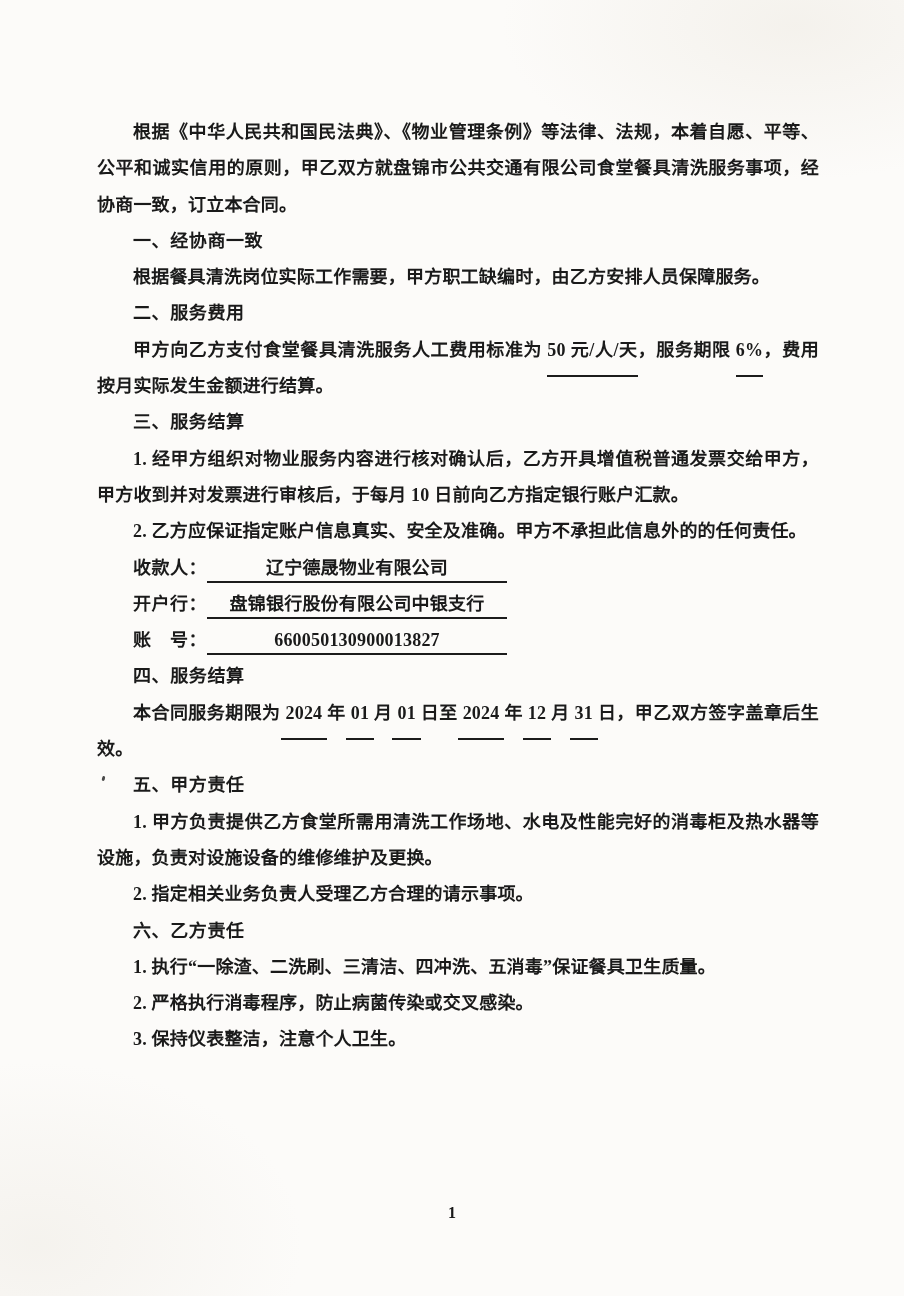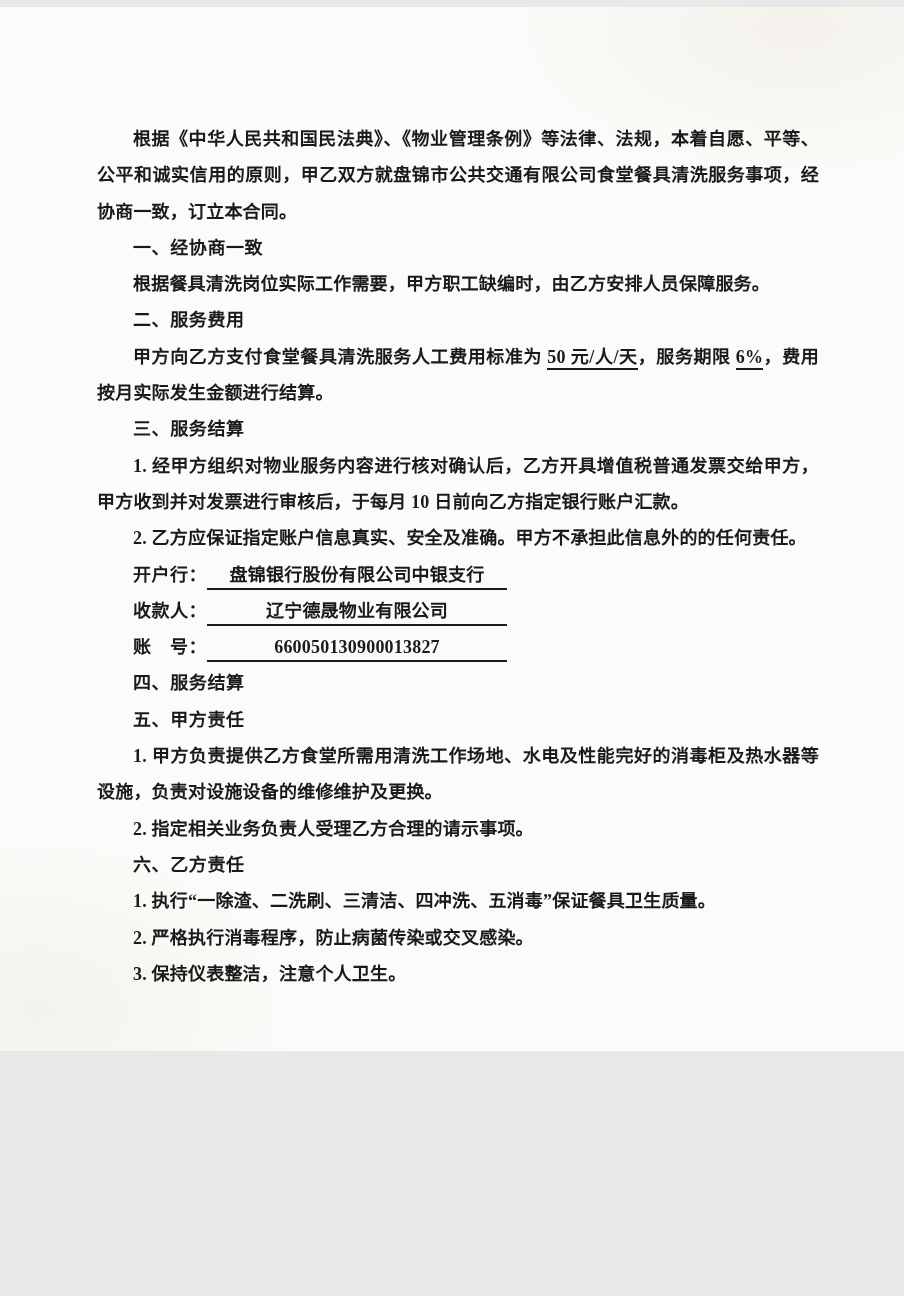--- a/index.html
+++ b/index.html
@@ -3,22 +3,22 @@
 <meta charset="utf-8">
 <style>
   html, body {
     margin: 0;
     padding: 0;
     background: #e8e8e8;
   }
   .page {
     position: relative;
     width: 904px;
-    height: 1044px;
-    margin: 7px auto;
+    height: 1296px;
+    margin: 0 auto;
     background:
       radial-gradient(ellipse 420px 220px at 88% 2%, rgba(238,234,226,0.55) 0%, rgba(238,234,226,0) 70%),
       radial-gradient(ellipse 380px 260px at 4% 96%, rgba(236,232,224,0.45) 0%, rgba(236,232,224,0) 70%),
       #fcfbf9;
     color: #1a1a1a;
     font-family: "Liberation Serif", "DejaVu Serif", serif;
     overflow: hidden;
   }
   .content {
     position: absolute;
@@ -46,21 +46,21 @@
   .field-value {
     display: inline-block;
     min-width: 292px;
     text-align: center;
     line-height: 26px;
     border-bottom: 2px solid #1c1c1c;
     padding: 0 4px;
   }
   .u {
     border-bottom: 2px solid #1c1c1c;
-    padding-bottom: 1px;
+    padding-bottom: 15px;
   }
   .footer {
     position: absolute;
     left: 0;
     right: 0;
     top: 1204px;
     text-align: center;
     font-size: 16px;
     font-weight: 700;
     color: #1a1a1a;
@@ -82,24 +82,25 @@
 <div class="page">
   <div class="content">
       <div class="block paragraph"><span>根据《中华人民共和国民法典》、《物业管理条例》等法律、法规，本着自愿、平等、公平和诚实信用的原则，甲乙双方就盘锦市公共交通有限公司食堂餐具清洗服务事项，经协商一致，订立本合同。</span></div>
       <div class="block heading"><span>一、经协商一致</span></div>
       <div class="block paragraph"><span>根据餐具清洗岗位实际工作需要，甲方职工缺编时，由乙方安排人员保障服务。</span></div>
       <div class="block heading"><span>二、服务费用</span></div>
       <div class="block paragraph"><span>甲方向乙方支付食堂餐具清洗服务人工费用标准为 </span><span class="u">50 元/人/天</span><span>，服务期限 </span><span class="u">6%</span><span>，费用按月实际发生金额进行结算。</span></div>
       <div class="block heading"><span>三、服务结算</span></div>
       <div class="block paragraph"><span>1. 经甲方组织对物业服务内容进行核对确认后，乙方开具增值税普通发票交给甲方，甲方收到并对发票进行审核后，于每月 10 日前向乙方指定银行账户汇款。</span></div>
       <div class="block paragraph"><span>2. 乙方应保证指定账户信息真实、安全及准确。甲方不承担此信息外的的任何责任。</span></div>
+      <div class="block field"><span class="field-label">收款人：</span><span class="field-value">辽宁德晟物业有限公司</span></div>
       <div class="block field"><span class="field-label">开户行：</span><span class="field-value">盘锦银行股份有限公司中银支行</span></div>
-      <div class="block field"><span class="field-label">收款人：</span><span class="field-value">辽宁德晟物业有限公司</span></div>
       <div class="block field"><span class="field-label">账　号：</span><span class="field-value">660050130900013827</span></div>
       <div class="block heading"><span>四、服务结算</span></div>
+      <div class="block paragraph"><span>本合同服务期限为</span><span class="u"> 2024 </span><span>年</span><span class="u"> 01 </span><span>月</span><span class="u"> 01 </span><span>日至</span><span class="u"> 2024 </span><span>年</span><span class="u"> 12 </span><span>月</span><span class="u"> 31 </span><span>日，甲乙双方签字盖章后生效。</span></div>
       <div class="block heading"><span>五、甲方责任</span></div>
       <div class="block paragraph"><span>1. 甲方负责提供乙方食堂所需用清洗工作场地、水电及性能完好的消毒柜及热水器等设施，负责对设施设备的维修维护及更换。</span></div>
       <div class="block paragraph"><span>2. 指定相关业务负责人受理乙方合理的请示事项。</span></div>
       <div class="block heading"><span>六、乙方责任</span></div>
       <div class="block paragraph"><span>1. 执行“一除渣、二洗刷、三清洁、四冲洗、五消毒”保证餐具卫生质量。</span></div>
       <div class="block paragraph"><span>2. 严格执行消毒程序，防止病菌传染或交叉感染。</span></div>
       <div class="block paragraph"><span>3. 保持仪表整洁，注意个人卫生。</span></div>
     </div>
   <div class="speck"></div>
   <div class="footer">1</div>

